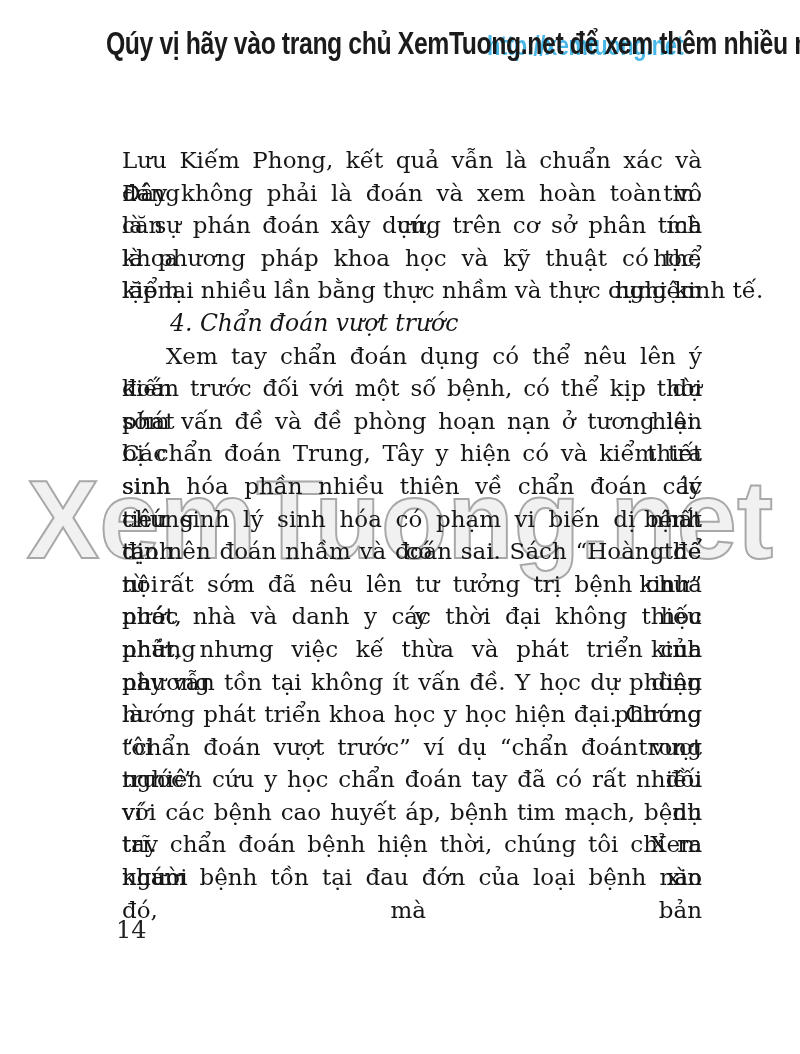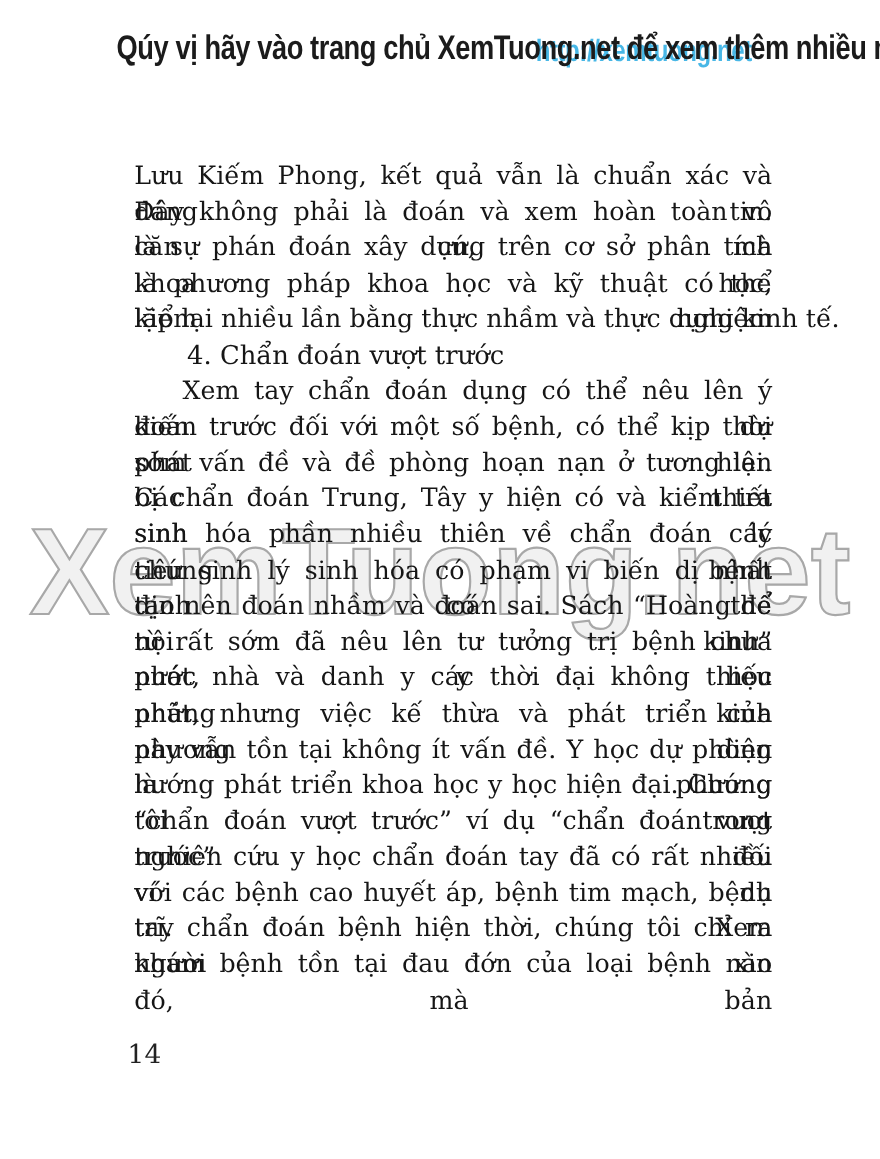--- a/index.html
+++ b/index.html
@@ -80,27 +80,28 @@
   .line.just{
     white-space:normal;
     text-align:justify;
     text-align-last:justify;
     word-spacing:1px;
   }
   .line.indent{ text-indent:44px; }
   .heading{
     height:32.6px;
     line-height:32.6px;
+    font-style:italic;
     padding-left:48px;
     font-size:23.5px;
   }
   
   .page-number{
     position:absolute;
-    left:116px;top:944px;
+    left:116px;top:916px;
     font-family:"DejaVu Serif", serif;
     font-size:24px;
     color:#222;
     z-index:2;
   }
 </style>
 </head>
 <body>
 
 <div class="page">

